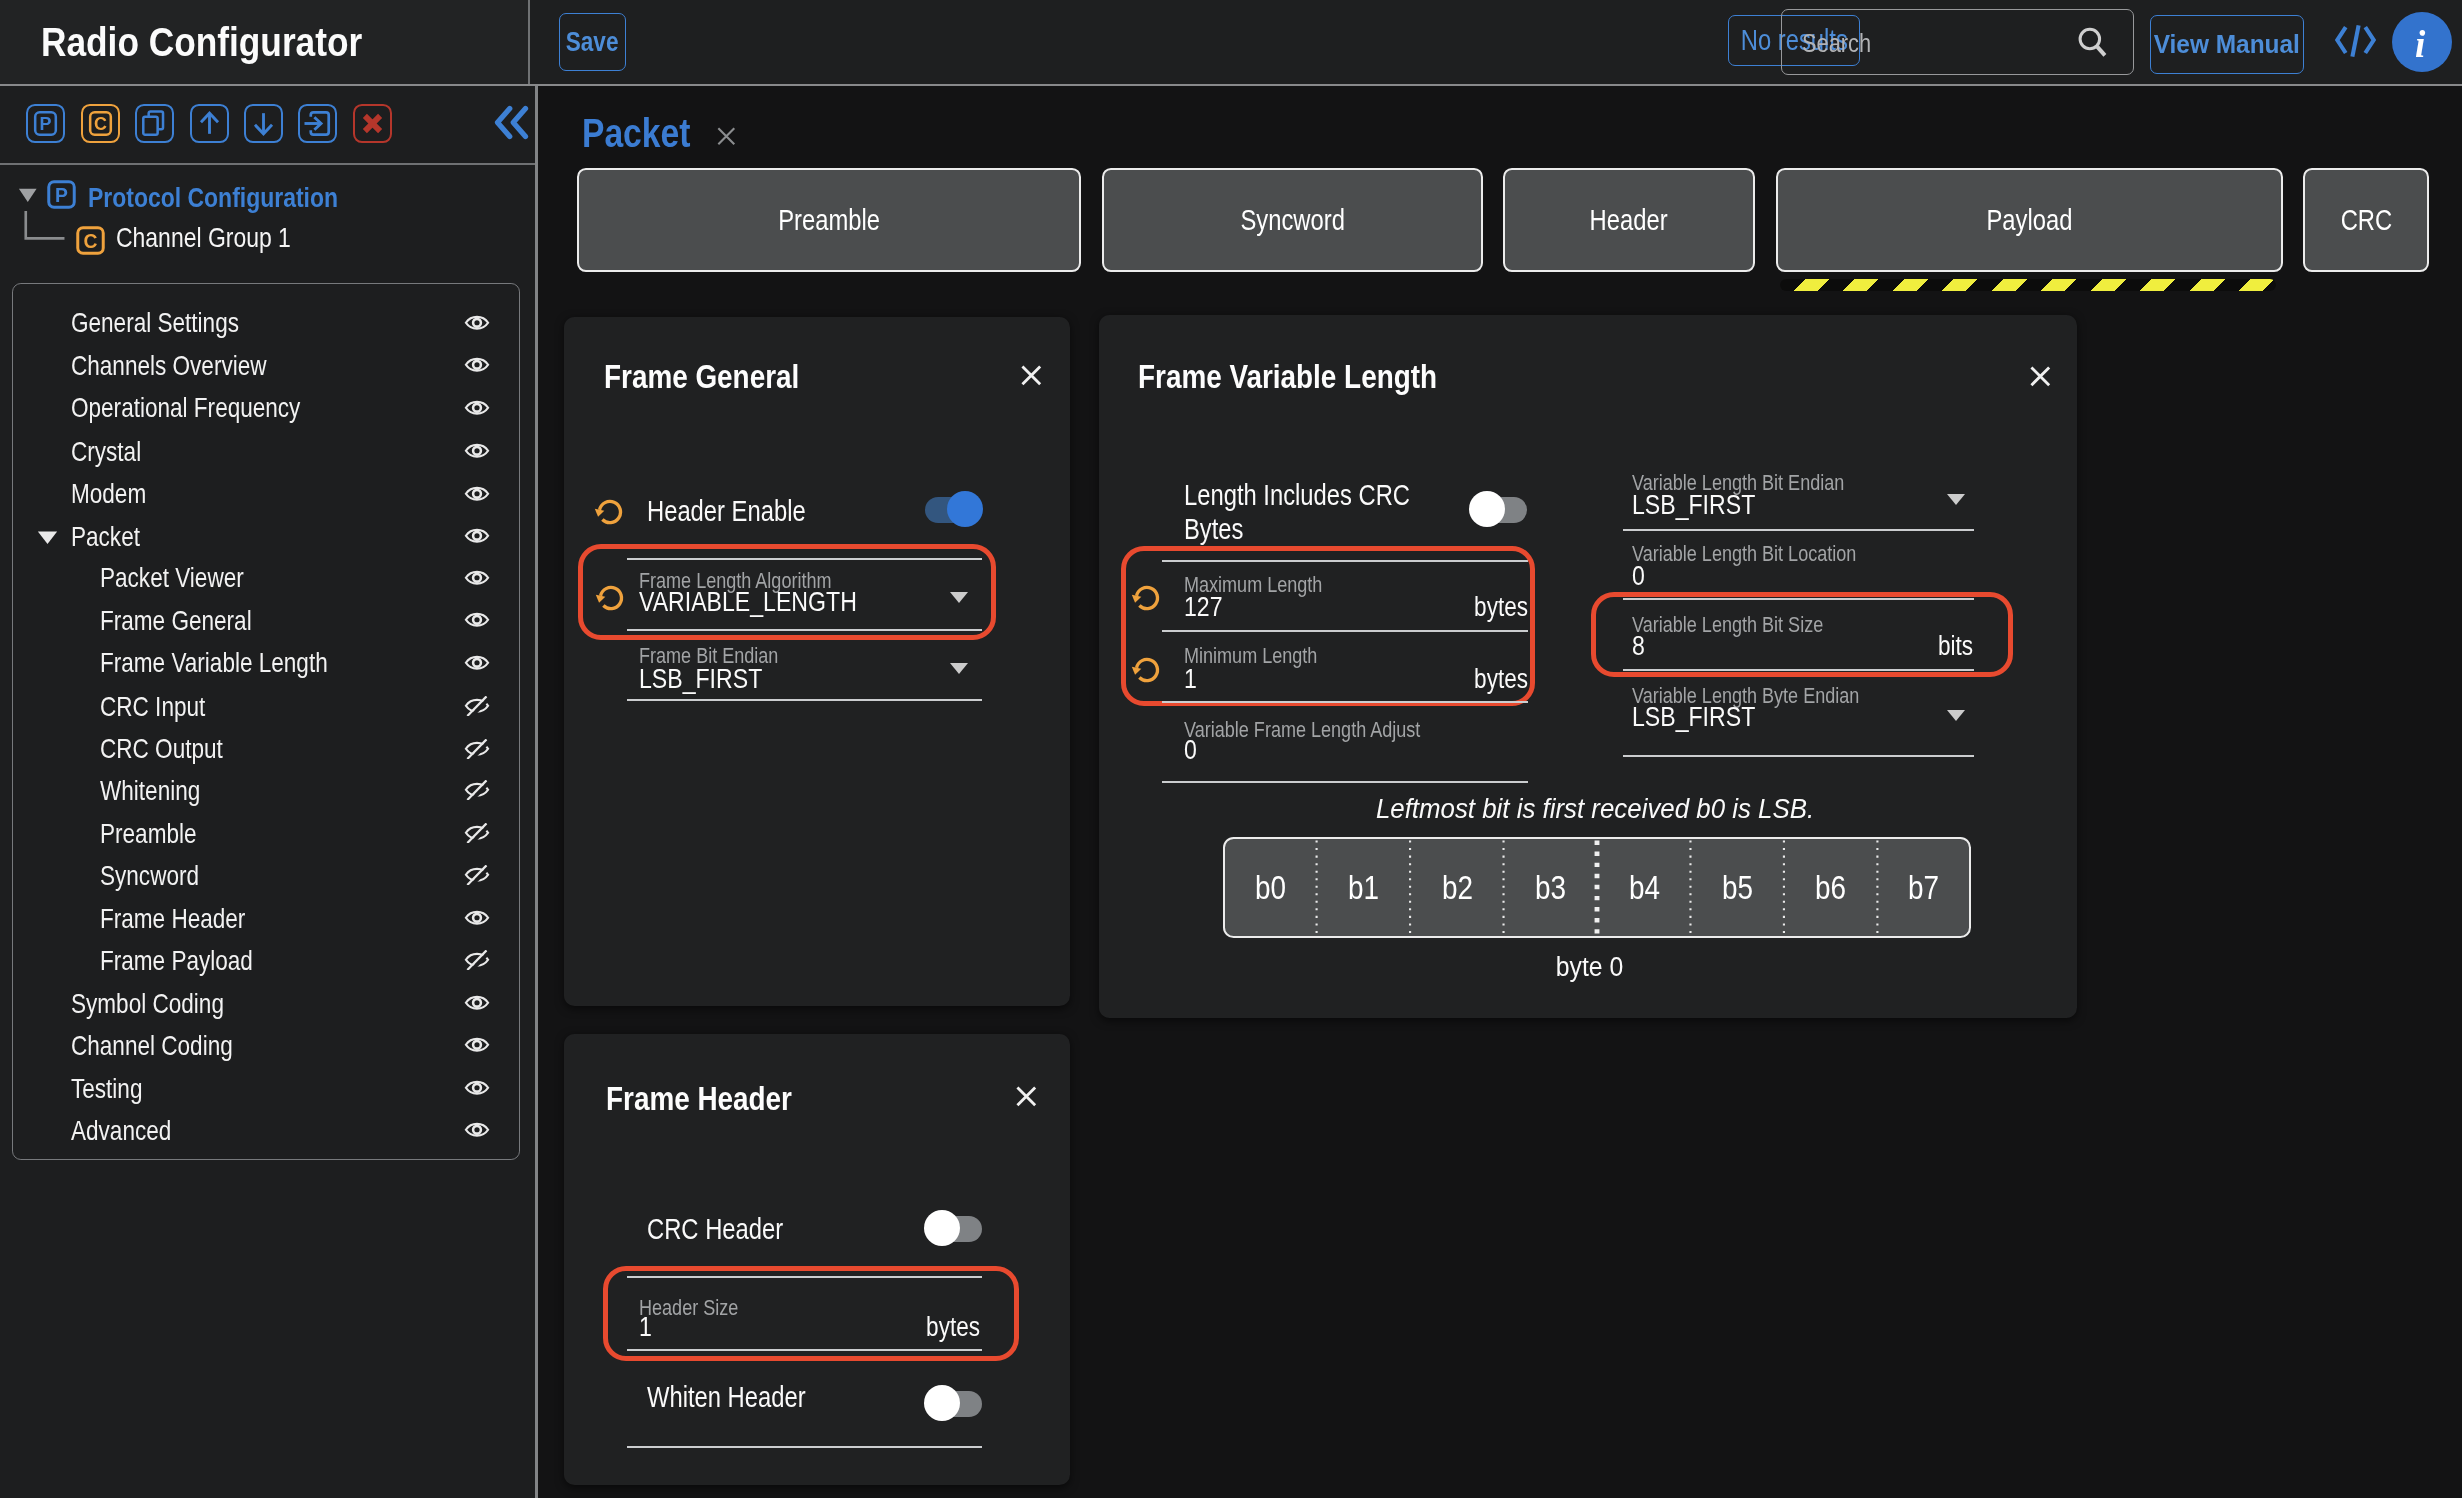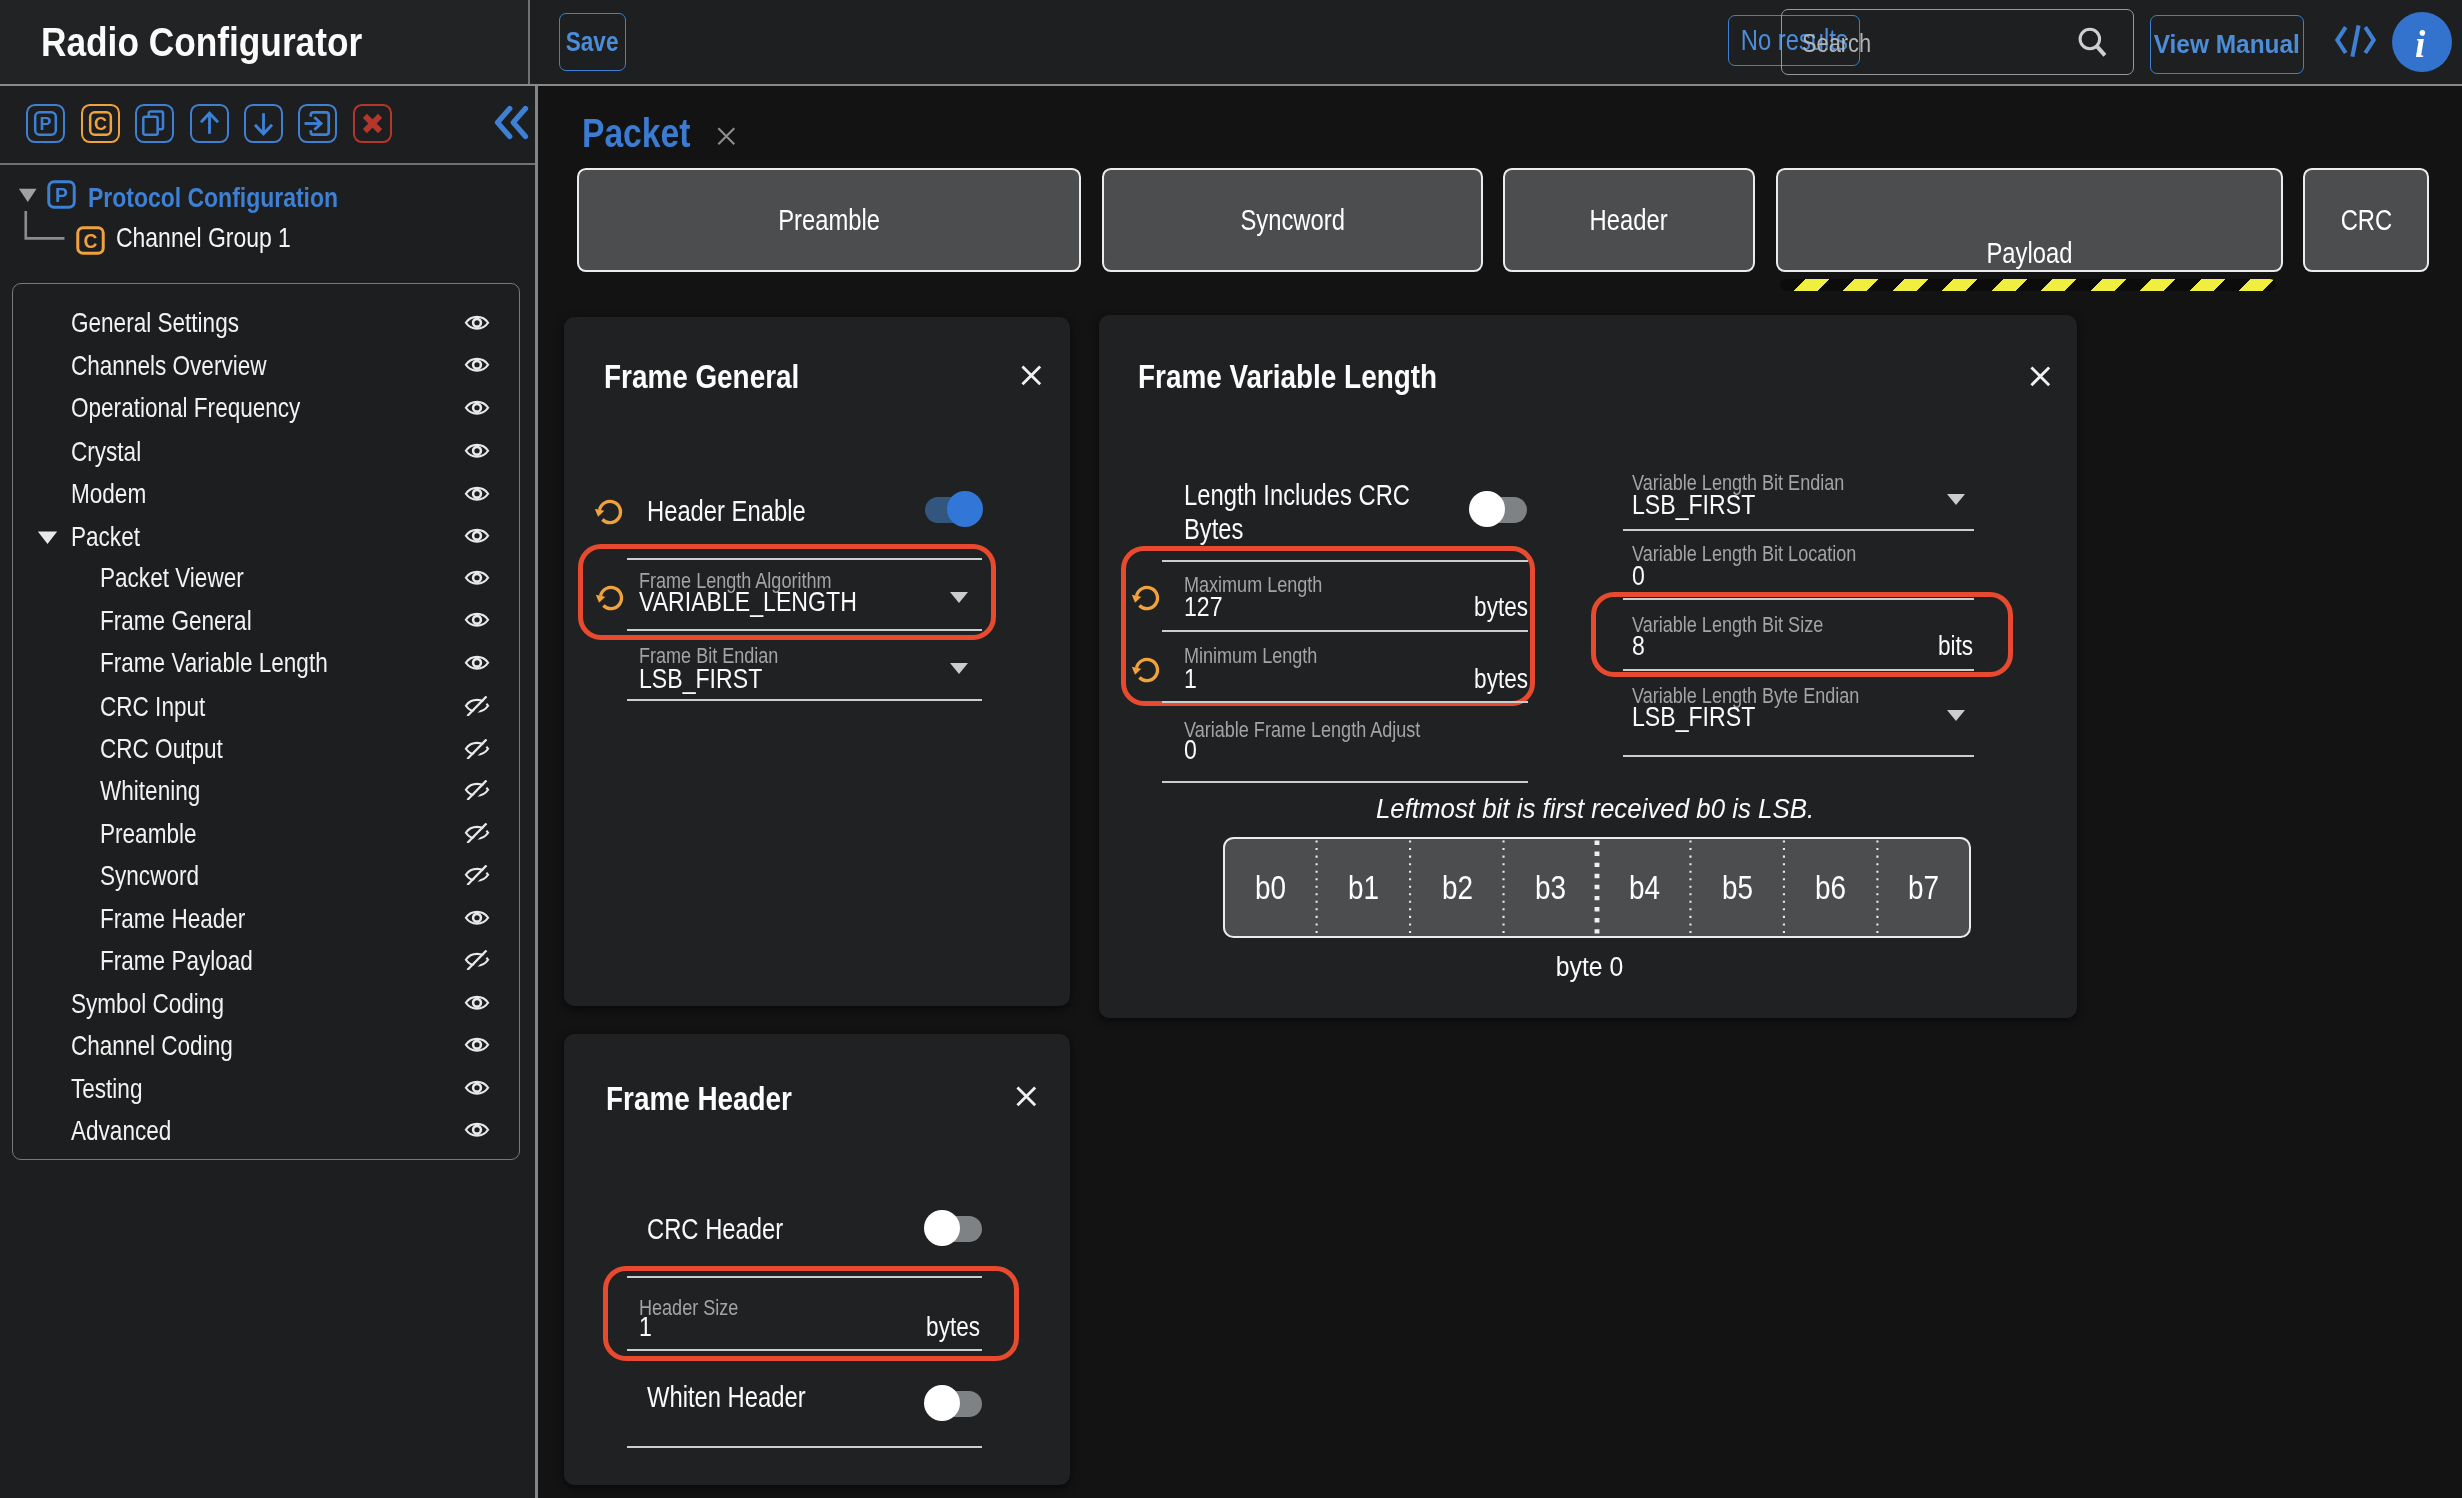--- a/index.html
+++ b/index.html
@@ -284,21 +284,21 @@
       </svg>
   <div class="seg" style="left:577px;width:504px;">
         <span class="sx">Preamble</span>
       </div>
   <div class="seg" style="left:1102px;width:381px;">
         <span class="sx">Syncword</span>
       </div>
   <div class="seg" style="left:1503px;width:252px;">
         <span class="sx">Header</span>
       </div>
-  <div class="seg" style="left:1776px;width:507px;align-items:flex-end;">
+  <div class="seg" style="left:1776px;width:507px;">
         <span class="sx">Payload</span>
       </div>
   <div class="seg" style="left:2303px;width:126px;">
         <span class="sx">CRC</span>
       </div>
   <div class="abs" style="left:1780px;top:279px;width:496px;height:12.4px;border-radius:6.2px;overflow:hidden;background:repeating-linear-gradient(135deg,#0c0c0c 0 17.7px,#f0ee3e 17.7px 35px);"></div>
   <div class="card" style="left:564px;top:317px;width:506px;height:689px;"></div>
   <div class="ctitle" style="left:604px;top:360px;line-height:32px;">Frame General</div>
   <svg class="abs" style="left:1018px;top:362px;" width="26.6" height="26.6" viewBox="0 0 30 30">
         <path d="M5 5 L25 25 M25 5 L5 25" stroke="#f0f0f0" stroke-width="3.2" fill="none"></path>

